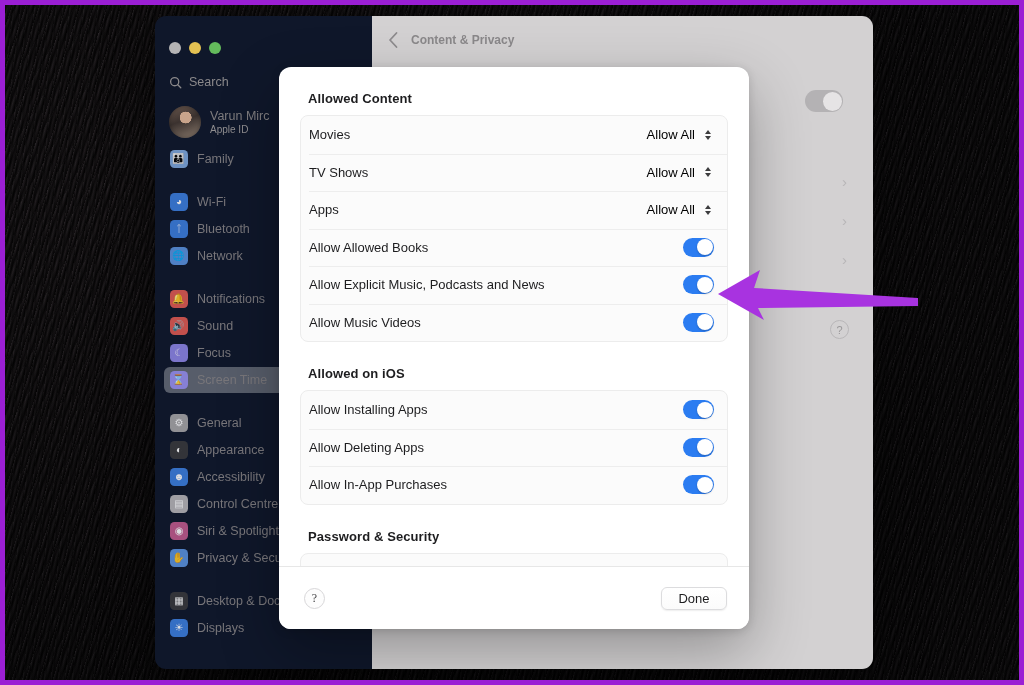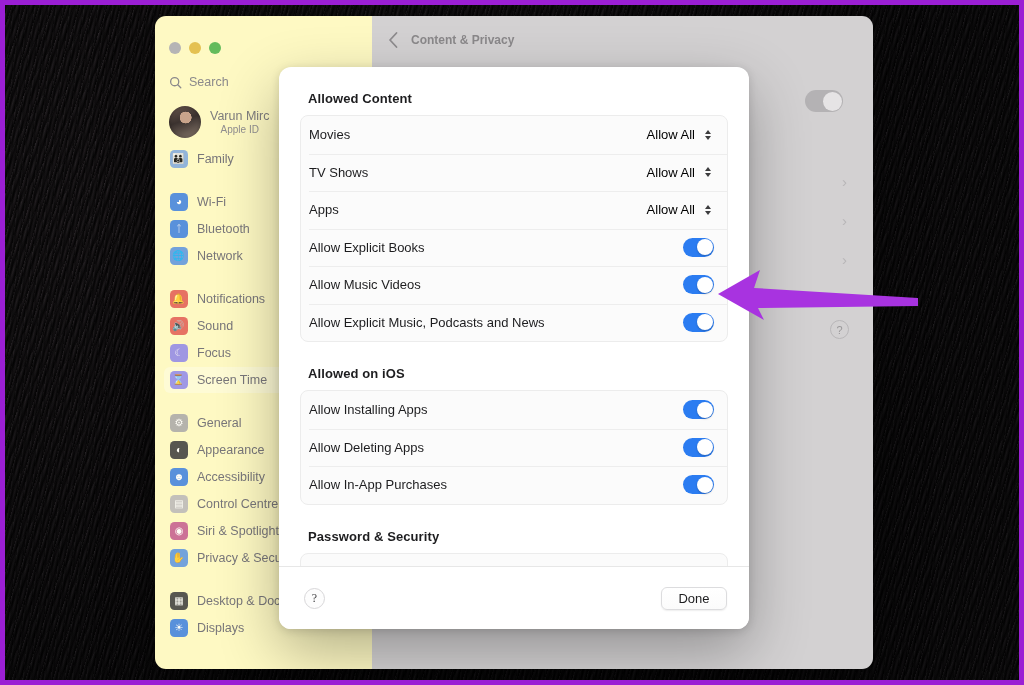--- a/index.html
+++ b/index.html
@@ -57,21 +57,21 @@
     overflow: hidden;
     display: flex;
     box-shadow: 0 16px 50px rgba(0,0,0,0.55);
     filter: blur(0.7px);
     z-index: 10;
   }
 
   
   #sidebar {
     width: 217px;
-    background: #fef9c3;
+    background: #0f172a;
     padding: 8px 0 0 0;
     position: relative;
     flex-shrink: 0;
   }
   .traffic-lights {
     display: flex;
     gap: 8px;
     padding: 12px 0 0 14px;
     height: 36px;
     align-items: center;
@@ -91,21 +91,20 @@
     font-size: 12.5px;
   }
   .search-row svg { flex-shrink: 0; }
 
   .account-row {
     display: flex;
     align-items: center;
     gap: 9px;
     padding: 6px 10px 6px 14px;
     margin-top: 4px;
-    text-align: center;
   }
   .avatar {
     width: 32px; height: 32px; border-radius: 50%;
     background:
       radial-gradient(circle at 52% 36%, #c9a48b 0 22%, rgba(201,164,139,0) 23%),
       linear-gradient(160deg, #6d5a50 0%, #3b322f 45%, #8b7b6e 100%);
     flex-shrink: 0;
     box-shadow: inset 0 0 4px rgba(0,0,0,.35);
   }
   .account-text { overflow: hidden; }
@@ -502,35 +501,35 @@
         <span class="popup">
           <span>Allow All</span>
           <span class="chev-updown">
               <i class="up"></i>
               <i class="down"></i>
             </span>
         </span>
       </div>
 
       <div class="row">
-        <span class="row-label">Allow Explicit Books</span>
+        <span class="row-label">Allow Allowed Books</span>
         <span class="switch on">
             <span class="knob"></span>
           </span>
       </div>
 
       <div class="row">
-        <span class="row-label">Allow Music Videos</span>
+        <span class="row-label">Allow Explicit Music, Podcasts and News</span>
         <span class="switch on">
             <span class="knob"></span>
           </span>
       </div>
 
       <div class="row">
-        <span class="row-label">Allow Explicit Music, Podcasts and News</span>
+        <span class="row-label">Allow Music Videos</span>
         <span class="switch on">
             <span class="knob"></span>
           </span>
       </div>
     </div>
 
     <div class="section-title">Allowed on iOS</div>
     <div class="card">
       <div class="row">
         <span class="row-label">Allow Installing Apps</span>

